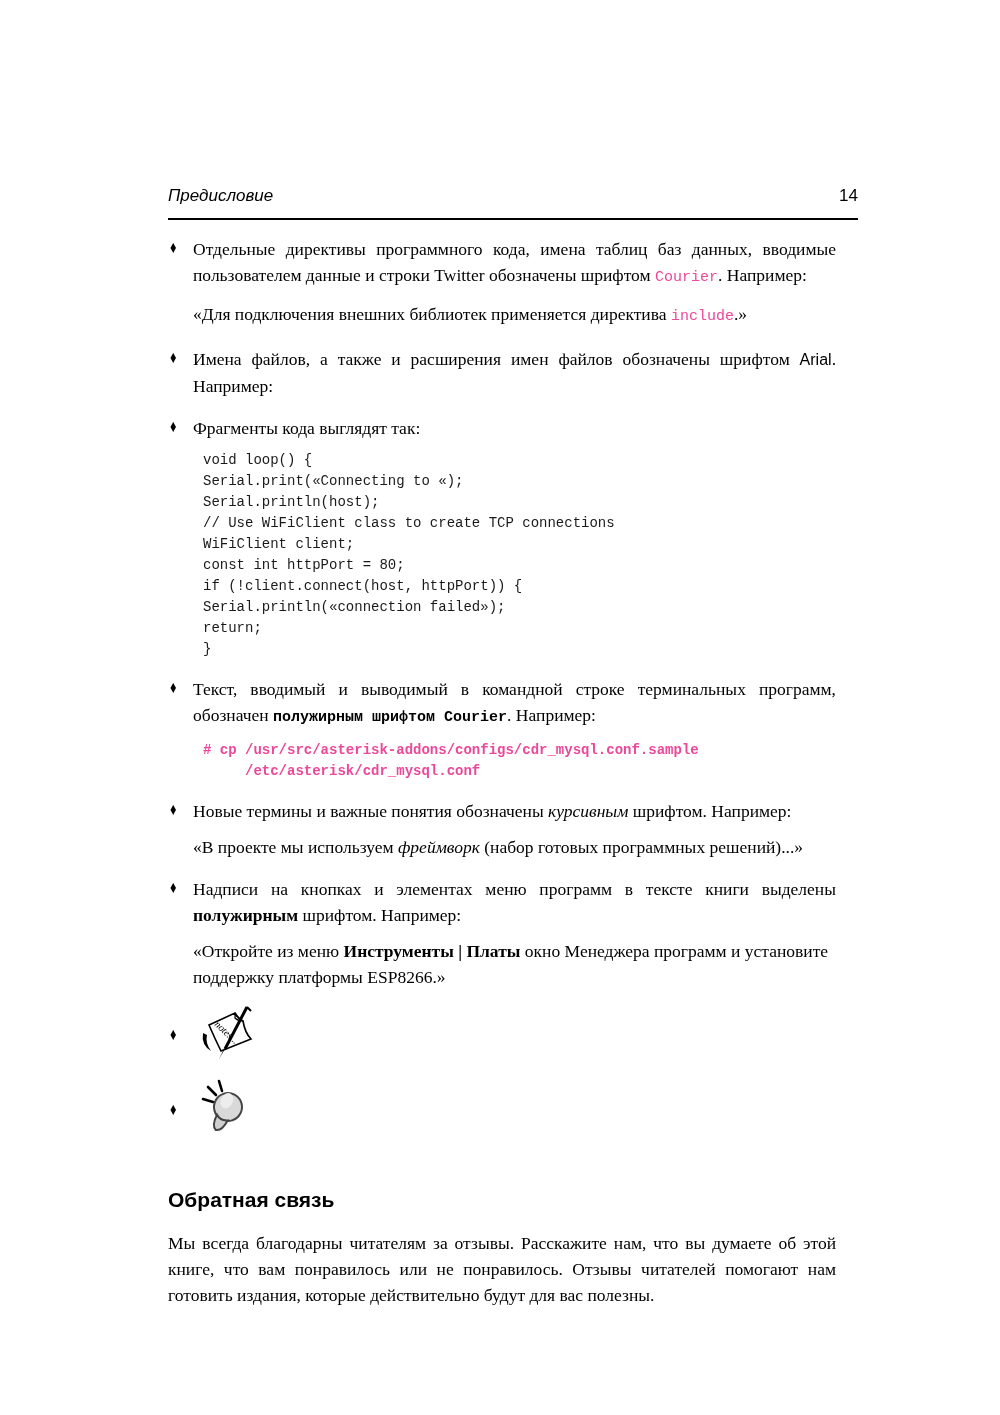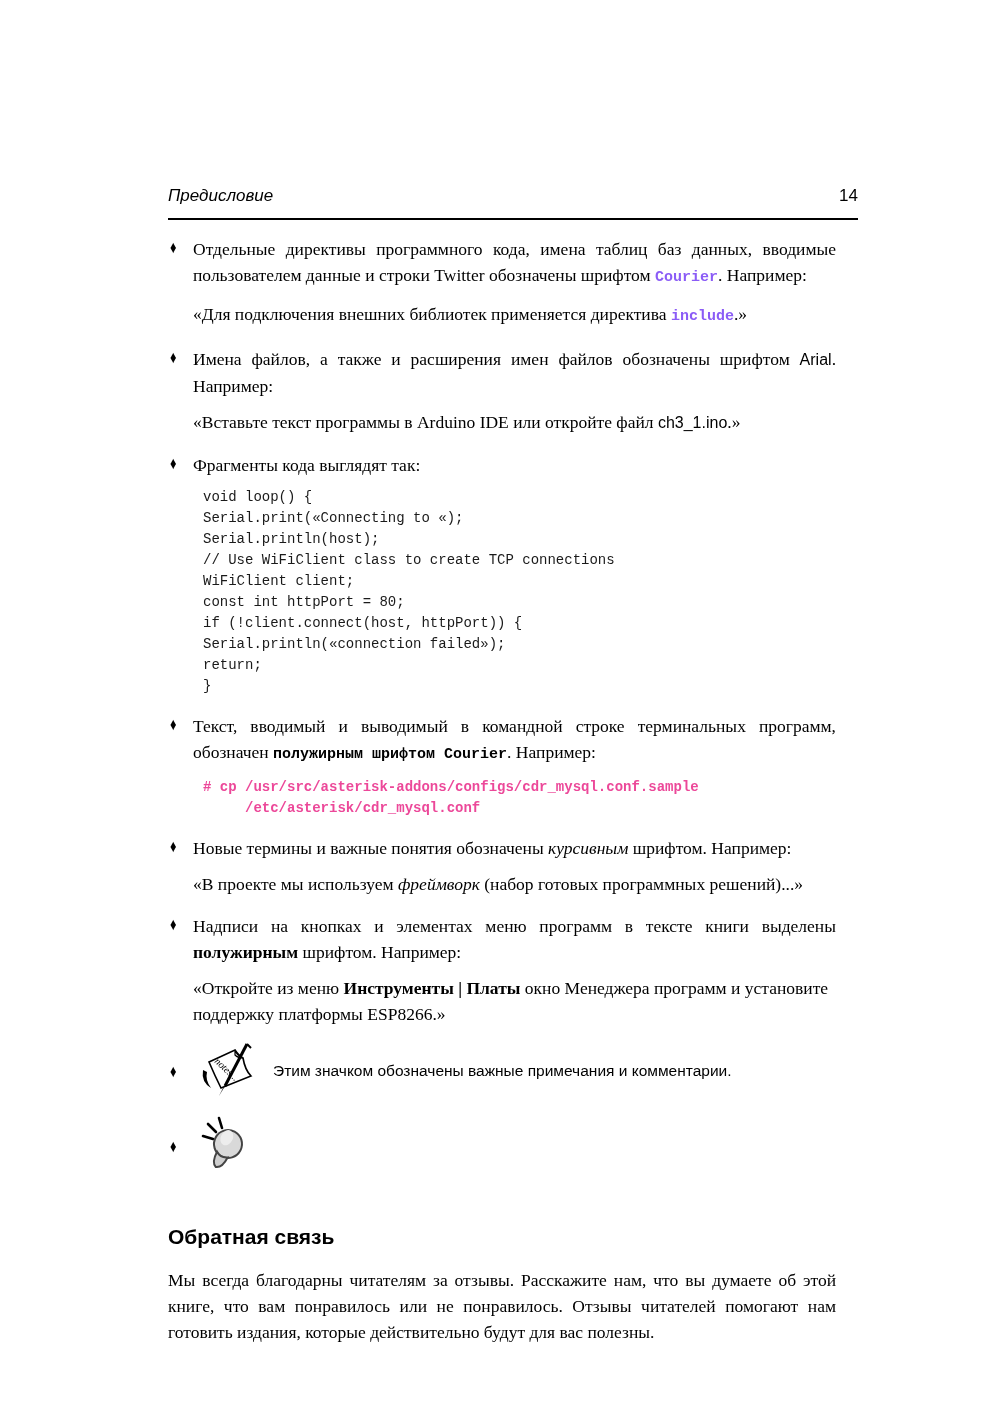--- a/index.html
+++ b/index.html
@@ -20,21 +20,21 @@
   .marker { position:absolute; left:2px; top:3px; font-size:15px; line-height:1;
             transform:scale(0.85,1.15); transform-origin:left top; }
   .para { font-size:17.5px; line-height:26px; text-align:justify; }
   .quote { margin-top:10px; padding-left:25px; font-size:17.5px; line-height:26px; }
 
   .codeblock { margin-top:9px; margin-left:35px; font-family:"Liberation Mono","DejaVu Sans Mono",monospace;
                font-size:14px; line-height:21px; white-space:pre; color:#1a1a1a; }
   .codeblock.bold { font-weight:bold; color:#ec4899; }
 
   .seg-serif { }
-  .seg-mono  { font-family:"Liberation Mono","DejaVu Sans Mono",monospace; font-size:15px; color:#8b5cf6;font-weight:bold; }
+  .seg-mono  { font-family:"Liberation Mono","DejaVu Sans Mono",monospace; font-size:15px; color:#ec4899; }
   .seg-monob { font-family:"Liberation Mono","DejaVu Sans Mono",monospace; font-size:15px; font-weight:bold; }
   .seg-sans  { font-family:"Liberation Sans",sans-serif; font-size:16px; }
   .seg-italic{ font-style:italic; }
   .seg-bold  { font-weight:bold; }
 
   .icon-row { display:flex; align-items:center; margin-top:14px; min-height:60px; }
   .icon-row .marker2 { width:25px; font-size:15px; transform:scale(0.85,1.15); }
   .icon-box { width:66px; display:flex; justify-content:center; align-items:center; }
   .caption { font-family:"Liberation Sans",sans-serif; font-size:15.5px; margin-left:14px; }
 
@@ -58,21 +58,20 @@
       <div class="li">
         <span class="marker">♦</span>
         <div class="para"><span class="seg-serif">Отдельные директивы программного кода, имена таблиц баз данных, вводимые пользователем данные и строки Twitter обозначены шрифтом </span><span class="seg-mono">Courier</span><span class="seg-serif">. Например:</span></div>
       </div>
       <div class="quote"><span class="seg-serif">«Для подключения внешних библиотек применяется директива </span><span class="seg-mono">include</span><span class="seg-serif">.»</span></div>
 
       <div class="li">
         <span class="marker">♦</span>
         <div class="para"><span class="seg-serif">Имена файлов, а также и расширения имен файлов обозначены шрифтом </span><span class="seg-sans">Arial</span><span class="seg-serif">. Например:</span></div>
       </div>
-      <div class="quote"><span class="seg-serif">«Вставьте текст программы в Arduino IDE или откройте файл </span><span class="seg-sans">ch3_1.ino</span><span class="seg-serif">.»</span></div>
 
       <div class="li">
         <span class="marker">♦</span>
         <div class="para"><span class="seg-serif">Фрагменты кода выглядят так:</span></div>
       </div>
       <div class="codeblock">void loop() {
 Serial.print(«Connecting to «);
 Serial.println(host);
 // Use WiFiClient class to create TCP connections
 WiFiClient client;
@@ -111,21 +110,20 @@
             <path d="M14 20 L40 8 Q44 14 48 16 Q50 28 56 34 L26 46 Q20 34 14 20 Z" fill="#ffffff" stroke="#000" stroke-width="1.6"></path>
             <path d="M40 8 Q42 14 48 16 Q43 16 40 13 Z" fill="#e8e8e8" stroke="#000" stroke-width="1.2"></path>
 
             <text x="19" y="20" transform="rotate(43 19 20)" font-family="Liberation Serif, serif" font-style="italic" font-size="10" fill="#000">notes...</text>
 
             <path d="M52 2 L30 44" stroke="#000" stroke-width="3"></path>
             <path d="M30 44 L24 54 L28 46 Z" fill="#000"></path>
             <path d="M52 2 L56 6" stroke="#000" stroke-width="2"></path>
           </svg>
         </span>
-        <span class="caption">Этим значком обозначены важные примечания и комментарии.</span>
       </div>
 
       <div class="icon-row">
         <span class="marker2">♦</span>
         <span class="icon-box">
           <svg width="50" height="62" viewBox="0 0 50 62">
 
             <path d="M18 3 L21 13" stroke="#000" stroke-width="2.6" stroke-linecap="round"></path>
             <path d="M7 9 L15 17" stroke="#000" stroke-width="2.6" stroke-linecap="round"></path>
             <path d="M2 21 L12 24" stroke="#000" stroke-width="2.6" stroke-linecap="round"></path>

